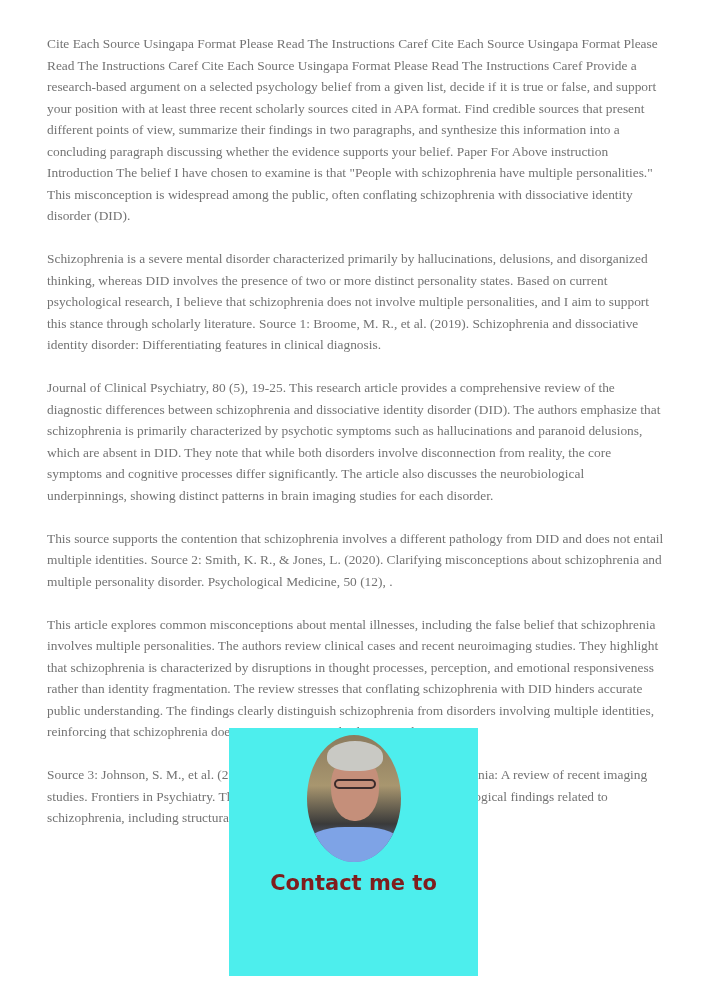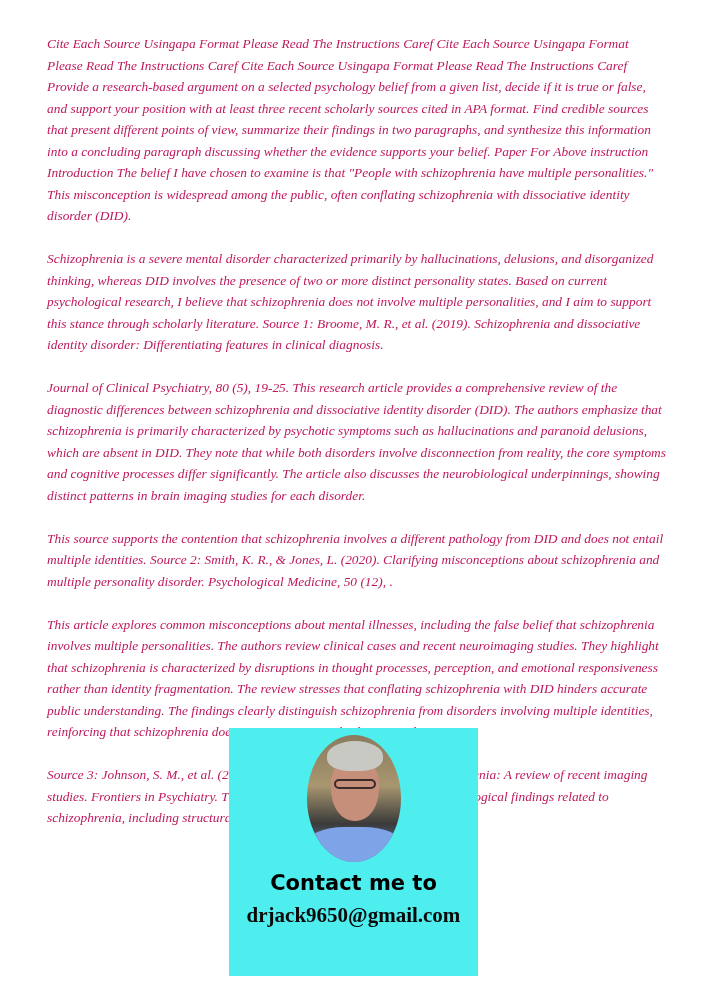--- a/index.html
+++ b/index.html
@@ -1,40 +1,39 @@
 <!DOCTYPE html>
 <html><head>
   <meta charset="utf-8">
   <style>
     html, body { margin: 0; padding: 0; background: #ffffff; }
     body { width: 708px; height: 1000px; position: relative; overflow: hidden; }
     .page {
       position: absolute; left: 47px; top: 33px; width: 620px;
       font-family: "Liberation Serif", serif; font-size: 13.4px; line-height: 21.5px;
-      color: #be185d;
-      font-style: italic;
+      color: #737373;
     }
     .para { margin: 0 0 21.5px 0; }
     .overlay {
       position: absolute; left: 229px; top: 728px; width: 249px; height: 248px;
       background: #4deeed;
       display: flex; flex-direction: column; align-items: center;
     }
     .portrait {
       margin-top: 7px; width: 94px; height: 127px; border-radius: 50%;
       overflow: hidden; position: relative;
       background: linear-gradient(180deg, #8b7b5e 0%, #a8966f 40%, #3a3a3a 70%, #6f8fd0 100%);
     }
     .portrait .hair { position: absolute; left: 20px; top: 6px; width: 56px; height: 30px; border-radius: 50% 50% 40% 40%; background: #c9c9c4; }
     .portrait .face { position: absolute; left: 24px; top: 20px; width: 48px; height: 66px; border-radius: 45% 45% 48% 48%; background: #c58f7a; }
     .portrait .glasses { position: absolute; left: 27px; top: 44px; width: 42px; height: 10px; border: 2px solid #3a2a2a; border-radius: 5px; box-sizing: border-box; }
     .portrait .shirt { position: absolute; left: 0; top: 92px; width: 94px; height: 40px; background: #7ea3e6; border-radius: 40% 40% 0 0; }
     .cta {
       margin-top: 6px; text-align: center;
-      font-family: "DejaVu Sans", sans-serif; font-weight: bold; font-size: 21px; line-height: 31px; color: #000000;
+      font-family: "DejaVu Sans", sans-serif; font-weight: bold; font-size: 21px; line-height: 31px; color: #7f1d1d;
     }
     .email {
       margin-top: 4px; text-align: center;
       font-family: "Liberation Serif", serif; font-weight: bold; font-size: 21px; color: #0a0a0a;
     }
   </style>
 </head>
 <body>
 
 <div class="page">
@@ -49,14 +48,13 @@
 <div class="overlay">
   <div class="portrait">
     <div class="shirt"></div>
     <div class="face"></div>
     <div class="hair"></div>
     <div class="glasses"></div>
   </div>
   <div class="cta">
     <div>Contact me to</div>
   </div>
-  <div class="email">drjack9650@gmail.com</div>
 </div>
 
 </body></html>

